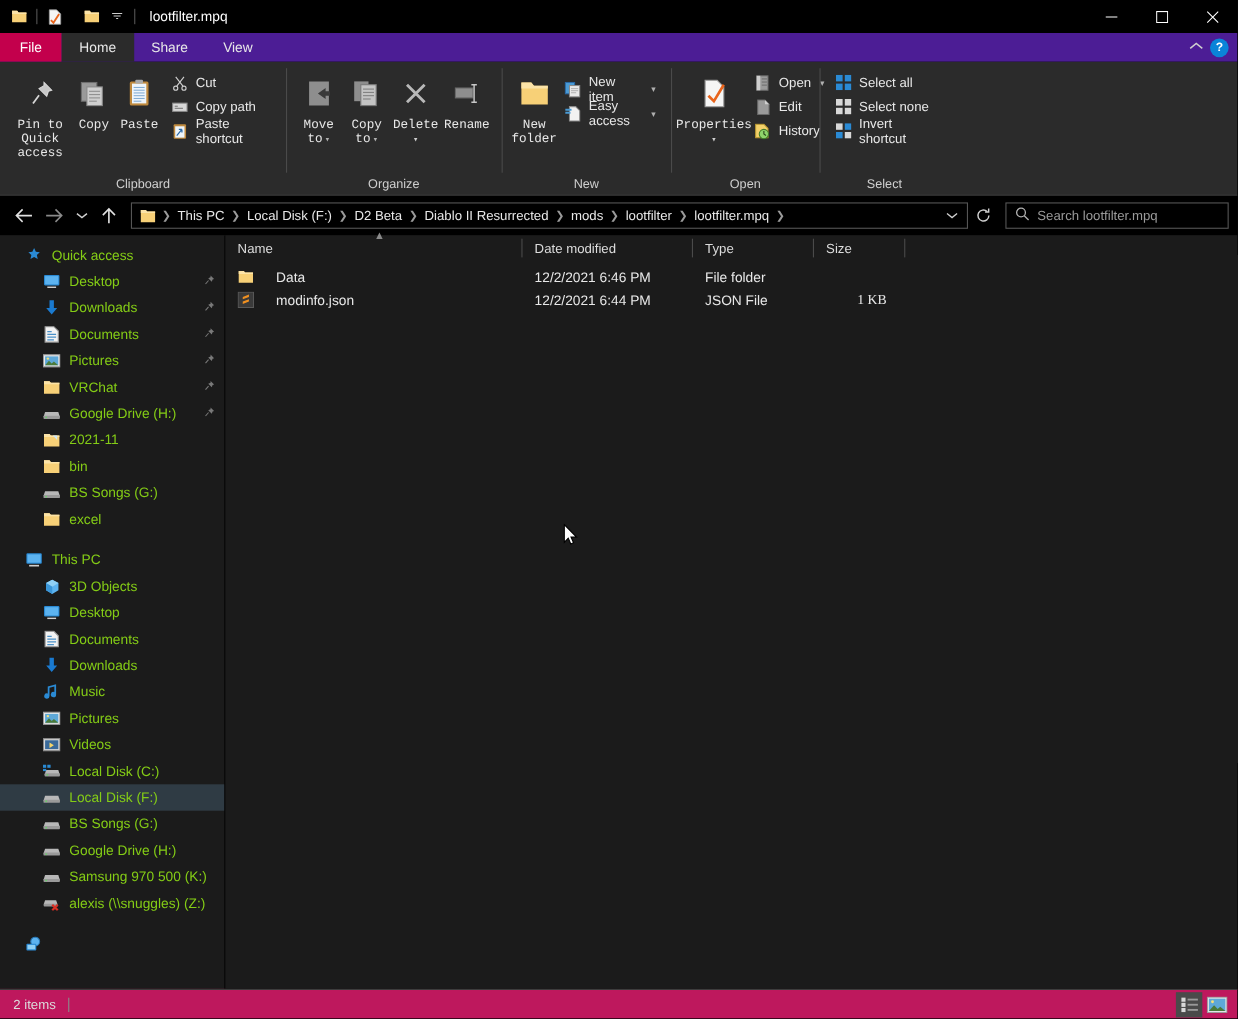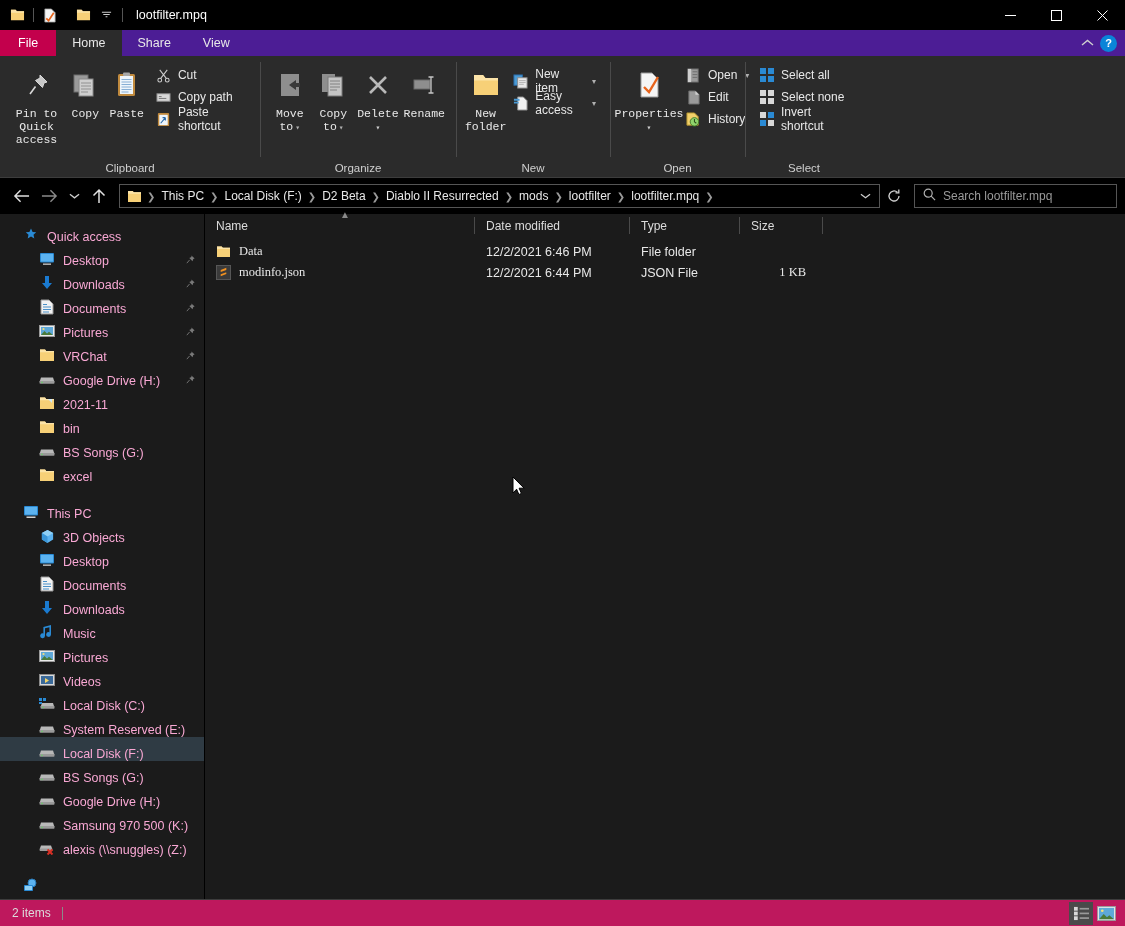--- a/index.html
+++ b/index.html
@@ -62,37 +62,37 @@
   .crumb-ico { padding: 0 4px 0 5px; display: flex; align-items: center; }
   .addr-right { margin-left: auto; display: flex; align-items: center; }
   .addr-right div { width: 24px; height: 22px; display: flex; align-items: center; justify-content: center; color: #d0d0d0; }
   .searchbox { width: 203px; height: 24px; border: 1px solid #555; background: #000; display: flex;
                align-items: center; gap: 7px; padding: 0 8px; margin-left: 6px; flex: none; }
   .searchbox .ph { color: #9a9a9a; font-size: 12px; }
 
   
   .main { flex: 1; display: flex; min-height: 0; background: #1b1b1b; }
   .sidebar { width: 205px; background: #1b1b1b; overflow: hidden; padding-top: 6px; flex: none; border-right: 1px solid #000; }
-  .navitem { height: 24px; display: flex; align-items: flex-end; gap: 7px; font-size: 12.5px; color: #f9a8d4; padding-right: 8px; }
+  .navitem { height: 24px; display: flex; align-items: center; gap: 7px; font-size: 12.5px; color: #84cc16; padding-right: 8px; }
   .navitem.selected { background: #2f3b44; }
   .navitem .nico { width: 18px; height: 18px; display: flex; align-items: center; justify-content: center; flex: none; }
   .lvl0 { padding-left: 22px; }
   .lvl1 { padding-left: 38px; }
   .pin { margin-left: auto; flex: none; opacity: .85; }
 
   .content { flex: 1; background: #1b1b1b; display: flex; flex-direction: column; min-width: 0; position: relative; }
   .colhdr { height: 23px; display: flex; align-items: center; flex: none; position: relative; }
   .col { font-size: 12px; color: #dcdcdc; padding-left: 11px; height: 23px; display: flex; align-items: center;
          position: relative; flex: none; }
   .col::after { content: ""; position: absolute; right: 0; top: 3px; bottom: 3px; width: 1px; background: #4a4a4a; }
   .sortmark { position: absolute; left: 135px; top: -5px; color: #8a8a8a; font-size: 10px; }
   .filelist { flex: 1; padding-top: 4px; }
   .frow { height: 21px; display: flex; align-items: center; font-size: 12.5px; color: #e8e8e8; }
   .fc { display: flex; align-items: center; flex: none; overflow: hidden; white-space: nowrap; }
-  .fc.name { padding-left: 11px; gap: 8px; font-family: Liberation Serif, serif; }
+  .fc.name { padding-left: 11px; gap: 20px; }
   .fc.size { justify-content: flex-end; padding-right: 17px; font-family: Liberation Serif, serif; }
 
   
   .statusbar { height: 27px; background: #be185d; display: flex; align-items: center; flex: none;
                border-top: 1px solid #3d3d3d; padding-left: 12px; }
   .status-text { font-size: 12px; color: #dcdcdc; }
   .status-sep { width: 1px; height: 13px; background: #8a8a8a; margin-left: 11px; }
   .viewtoggles { margin-left: auto; display: flex; height: 27px; align-items: center; padding-right: 7px; gap: 1px; }
   .vbtn { width: 24px; height: 23px; display: flex; align-items: center; justify-content: center; }
   .vbtn.active { background: #4a4a4a; }
@@ -716,30 +716,20 @@
               <circle cx="4" cy="9.4" r="0.8" fill="#6ad06a"></circle>
               <g fill="#2a8ad4">
                 <rect x="0" y="0" width="3" height="3"></rect>
                 <rect x="4" y="0" width="3" height="3"></rect>
                 <rect x="0" y="4" width="3" height="2"></rect>
               </g>
             </svg>
           </span>
         <span>Local Disk (C:)</span>
       </div>
-      <div class="navitem lvl1">
-        <span class="nico">
-            <svg width="16" height="12" viewBox="0 0 16 12">
-              <path d="M2 4.5h12l1.5 4.5H0.5z" fill="#b8b8b8"></path>
-              <rect x="0.5" y="8" width="15" height="2.8" rx="0.8" fill="#9a9a9a"></rect>
-              <circle cx="3" cy="9.4" r="0.8" fill="#6ad06a"></circle>
-            </svg>
-          </span>
-        <span>System Reserved (E:)</span>
-      </div>
       <div class="navitem lvl1 selected">
         <span class="nico">
             <svg width="16" height="12" viewBox="0 0 16 12">
               <path d="M2 4.5h12l1.5 4.5H0.5z" fill="#b8b8b8"></path>
               <rect x="0.5" y="8" width="15" height="2.8" rx="0.8" fill="#9a9a9a"></rect>
               <circle cx="3" cy="9.4" r="0.8" fill="#6ad06a"></circle>
             </svg>
           </span>
         <span>Local Disk (F:)</span>
       </div>

